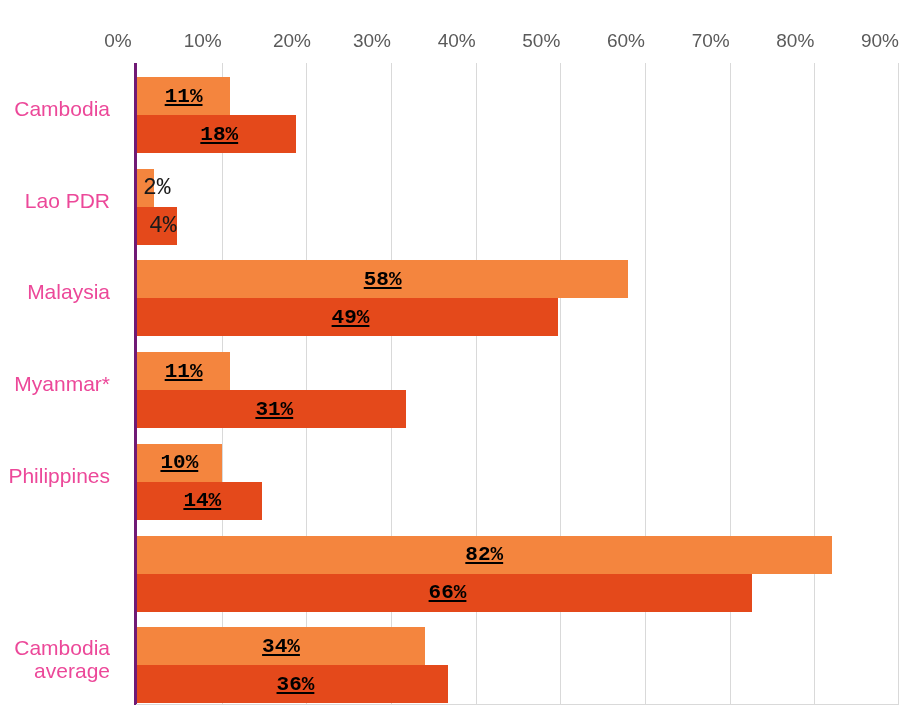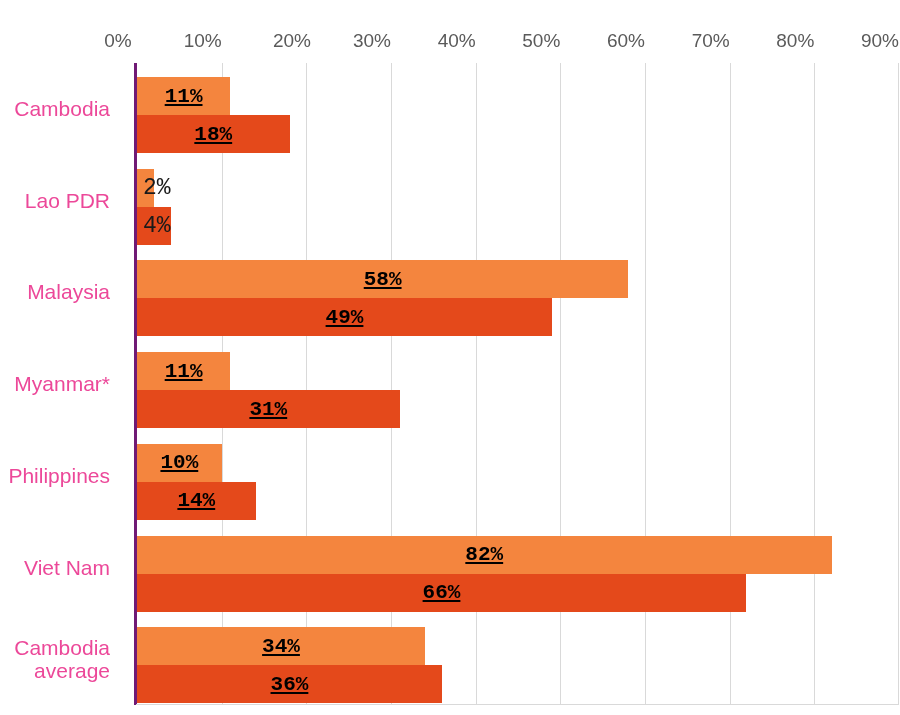--- a/index.html
+++ b/index.html
@@ -120,21 +120,21 @@
     right: 0;
   }
   .bar {
     position: absolute;
     left: 0;
     display: flex;
     align-items: center;
     justify-content: center;
   }
   .bar-2019 { background: #F4853E; }
-  .bar-2024 { background: #E4491B; }
+  .bar-2024 { background: #E4491B; padding-left: 6px; }
 
   .bar-value {
     font-size: 21px;
     font-weight: bold;
     color: #000000;
     text-decoration: underline;
     white-space: nowrap;
     letter-spacing: 0;
   }
   
@@ -178,23 +178,20 @@
     </div>
     <div class="cat-label" style="top:183.4px;height:91.7px">
       <span>Malaysia</span>
     </div>
     <div class="cat-label" style="top:275.1px;height:91.7px">
       <span>Myanmar*</span>
     </div>
     <div class="cat-label" style="top:366.9px;height:91.7px">
       <span>Philippines</span>
     </div>
-    <div class="cat-label" style="top:458.6px;height:91.7px">
-      <span>Viet Nam</span>
-    </div>
     <div class="cat-label" style="top:550.3px;height:91.7px">
       <span>Cambodia</span>
       <span>average</span>
     </div>
   </div>
 
   <div class="plot">
 
     <div class="gridline" style="left:84.7px"></div>
     <div class="gridline" style="left:169.3px"></div>

